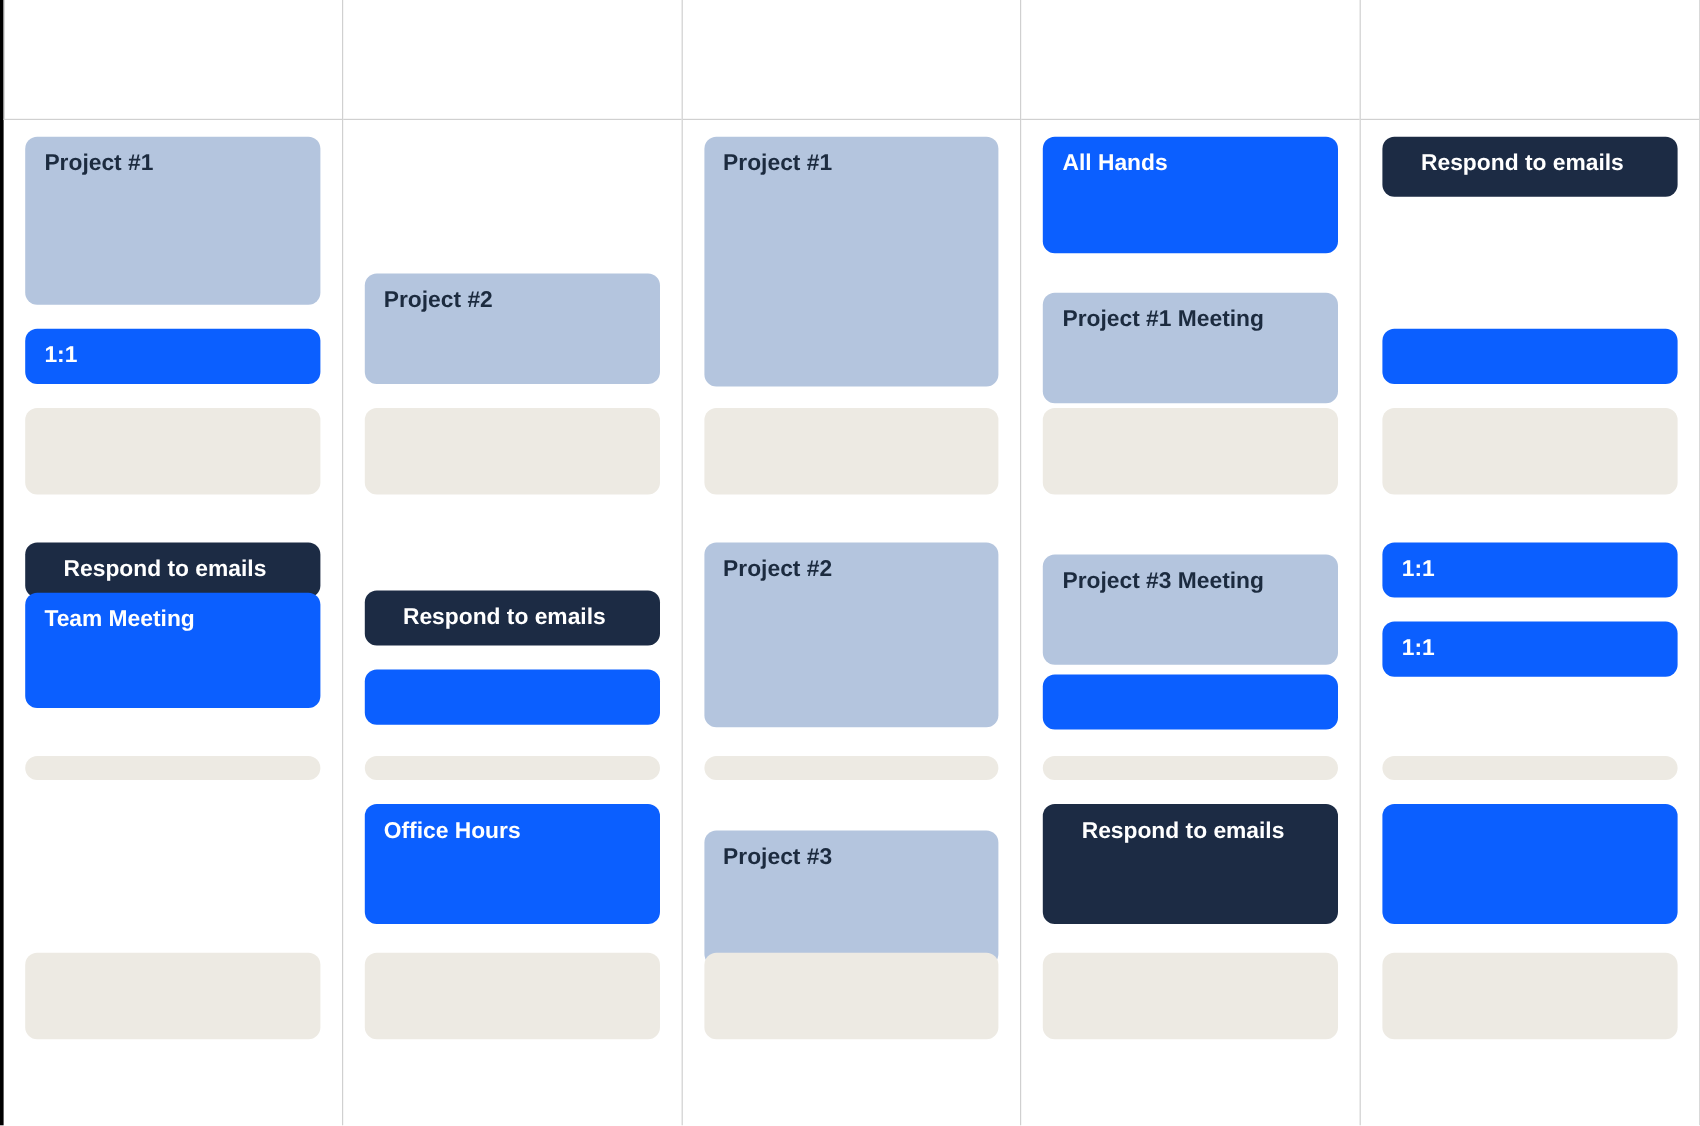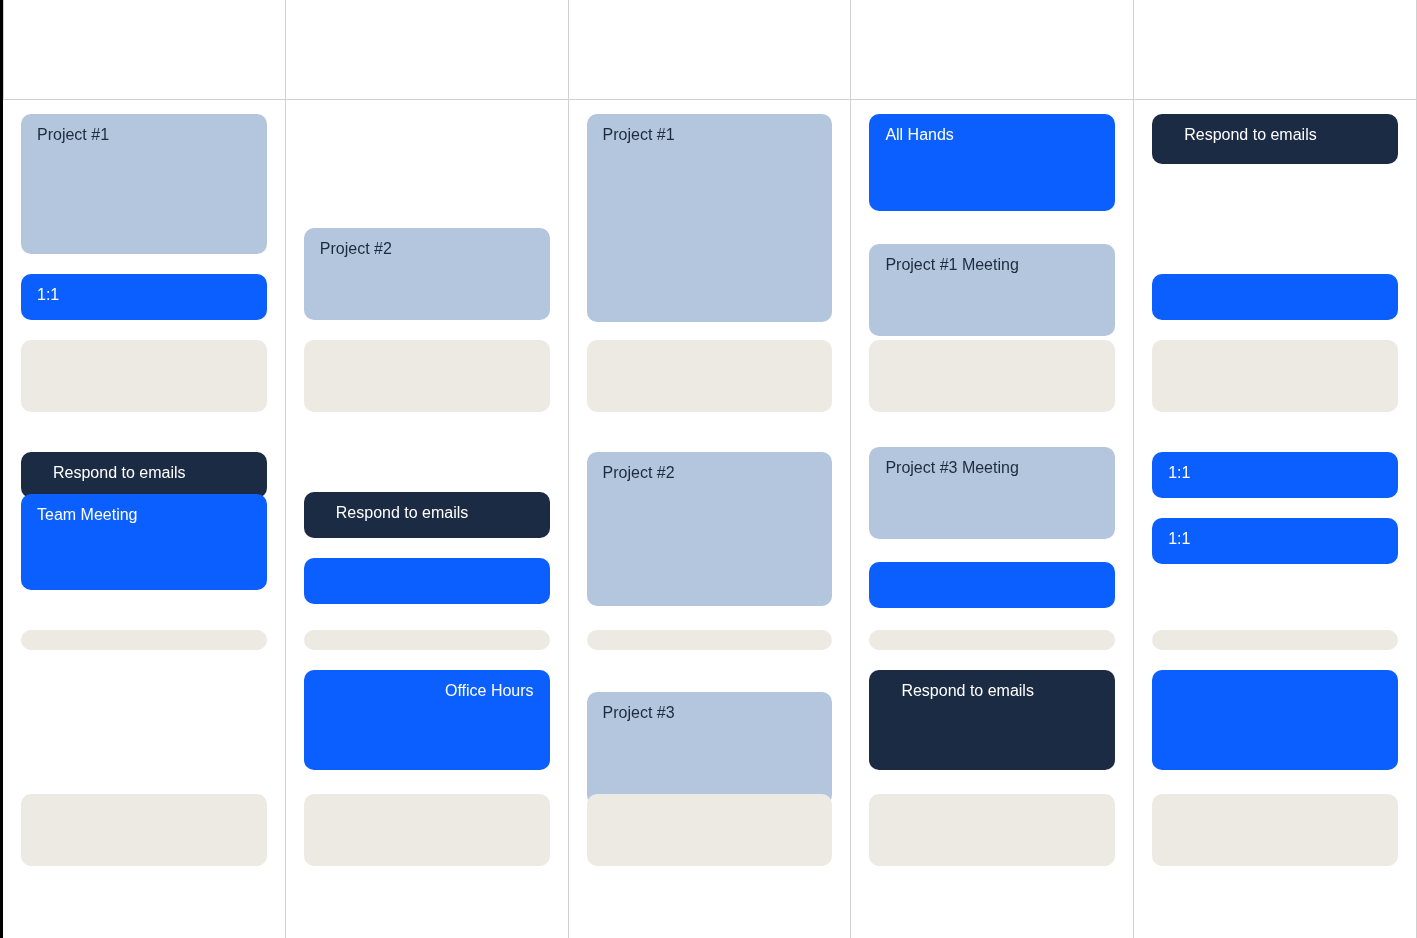--- a/index.html
+++ b/index.html
@@ -32,22 +32,22 @@
       flex: 1;
       position: relative;
       padding: 0;
     }
     .event {
       position: absolute;
       left: 18px;
       right: 18px;
       border-radius: 10px;
       padding: 12px 16px;
-      font-size: 16px;
-      font-weight: 400;
+      font-size: 19px;
+      font-weight: 700;
       overflow: hidden;
       white-space: nowrap;
       text-overflow: ellipsis;
     }
     .event.project {
       background: #b4c5de;
       color: #1c2b3f;
     }
     .event.meeting {
       background: #0b5fff;
@@ -82,42 +82,42 @@
       </div>
     </div>
     <div class="day-column">
       <div class="day-header"></div>
       <div class="day-body">
         <div class="event project" style="top: 128px; height: 92px;">Project #2</div>
         <div class="event blank nolabel" style="top: 240px; height: 72px;"></div>
         <div class="event task" style="top: 392px; height: 46px;">Respond to emails</div>
         <div class="event meeting nolabel" style="top: 458px; height: 46px;"></div>
         <div class="event blank nolabel" style="top: 530px; height: 20px;"></div>
-        <div class="event meeting" style="top: 570px; height: 100px; text-align: right;">Office Hours</div>
+        <div class="event meeting" style="top: 570px; height: 100px;">Office Hours</div>
         <div class="event blank nolabel" style="top: 694px; height: 72px;"></div>
       </div>
     </div>
     <div class="day-column">
       <div class="day-header"></div>
       <div class="day-body">
         <div class="event project" style="top: 14px; height: 208px;">Project #1</div>
         <div class="event blank nolabel" style="top: 240px; height: 72px;"></div>
         <div class="event project" style="top: 352px; height: 154px;">Project #2</div>
         <div class="event blank nolabel" style="top: 530px; height: 20px;"></div>
         <div class="event project" style="top: 592px; height: 113px;">Project #3</div>
         <div class="event blank nolabel" style="top: 694px; height: 72px;"></div>
       </div>
     </div>
     <div class="day-column">
       <div class="day-header"></div>
       <div class="day-body">
         <div class="event meeting" style="top: 14px; height: 97px;">All Hands</div>
         <div class="event project" style="top: 144px; height: 92px;">Project #1 Meeting</div>
         <div class="event blank nolabel" style="top: 240px; height: 72px;"></div>
-        <div class="event project" style="top: 347px; height: 92px;">Project #3 Meeting</div>
+        <div class="event project" style="top: 362px; height: 92px;">Project #3 Meeting</div>
         <div class="event meeting nolabel" style="top: 462px; height: 46px;"></div>
         <div class="event blank nolabel" style="top: 530px; height: 20px;"></div>
         <div class="event task" style="top: 570px; height: 100px;">Respond to emails</div>
         <div class="event blank nolabel" style="top: 694px; height: 72px;"></div>
       </div>
     </div>
     <div class="day-column">
       <div class="day-header"></div>
       <div class="day-body">
         <div class="event task" style="top: 14px; height: 50px;">Respond to emails</div>

